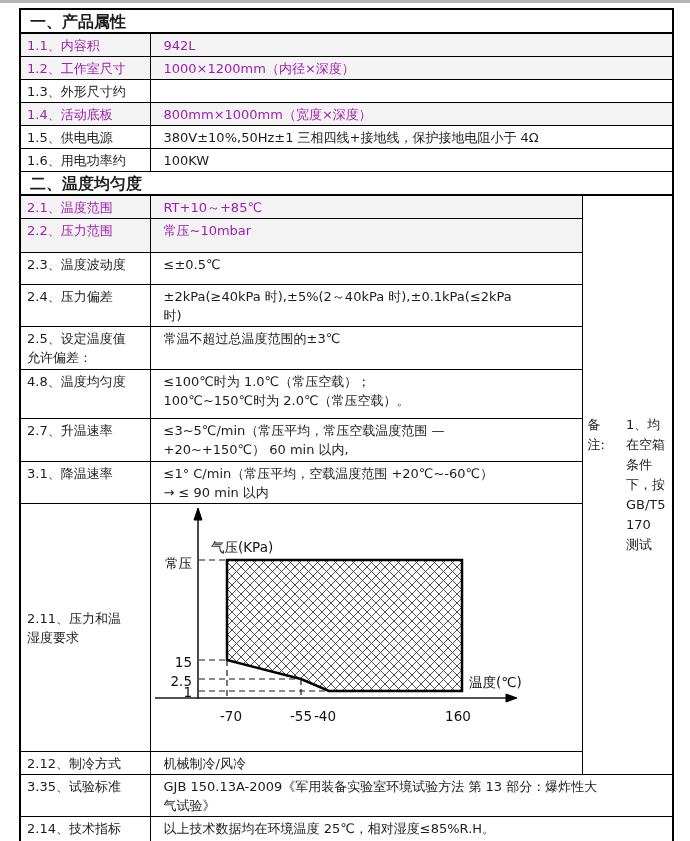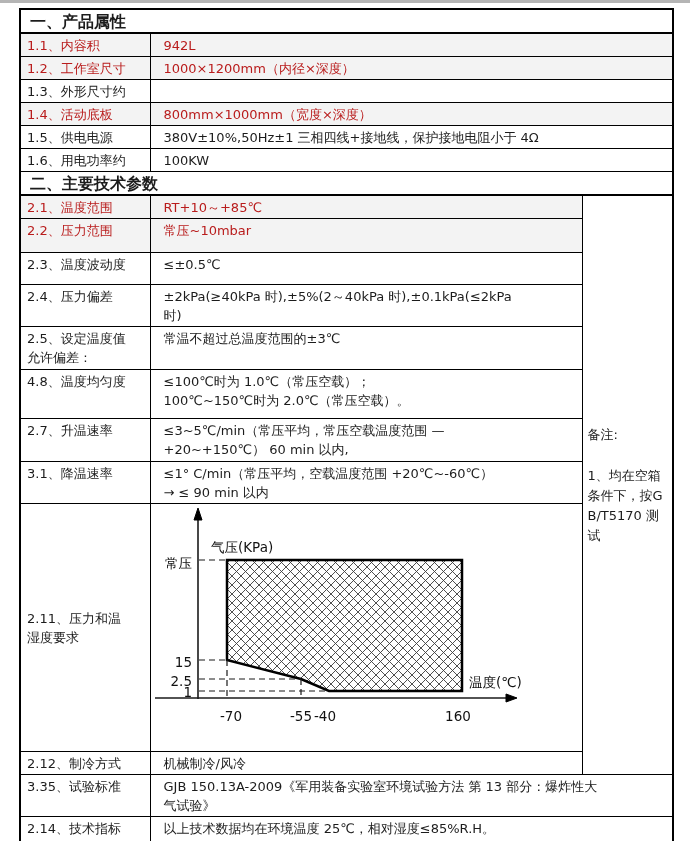--- a/index.html
+++ b/index.html
@@ -23,24 +23,24 @@
     line-height:19px;
     overflow:hidden;
   }
   td.hdr {
     font-weight:bold; font-size:16px; padding-left:9px;
     border-bottom:2px solid #000;
     white-space:nowrap;
   }
   td.lab { white-space:pre-line; }
   td.val { white-space:pre-line; padding-left:13px; }
-  td.sh  { background:#f3f3f3; color:#b91c1c; }
+  td.sh  { background:#f3f3f3; color:#a21caf; }
   td.mid { vertical-align:middle; }
   td.remark-cell { vertical-align:middle; padding:4px 5px; }
-  .remark { display:flex; flex-direction:column; gap:21px; line-height:20px; word-break:break-all; }
+  .remark { display:flex; gap:21px; line-height:20px; word-break:break-all; }
   td.chart-cell { position:relative; padding:16px; }
   .chartwrap { position:absolute; inset:0; }
 </style>
 </head>
 <body>
 
 <div class="page">
   <div class="top-strip"></div>
 
   <table class="spec">
@@ -73,21 +73,21 @@
     <tr style="height:23px">
       <td class="lab">1.5、供电电源</td>
       <td class="val" colspan="2">380V±10%,50Hz±1 三相四线+接地线，保护接地电阻小于 4Ω</td>
     </tr>
     <tr style="height:22px">
       <td class="lab">1.6、用电功率约</td>
       <td class="val" colspan="2">100KW</td>
     </tr>
 
     <tr style="height:22px">
-          <td class="hdr" colspan="3">二、主要技术参数</td>
+          <td class="hdr" colspan="3">二、温度均匀度</td>
         </tr>
     <tr style="height:22px">
       <td class="lab sh">2.1、温度范围</td>
       <td class="val sh">RT+10～+85℃</td>
       <td class="remark-cell" rowspan="10">
         <div class="remark">
           <div>备注:</div>
           <div>1、均在空箱条件下，按GB/T5170 测试</div>
         </div>
       </td>

